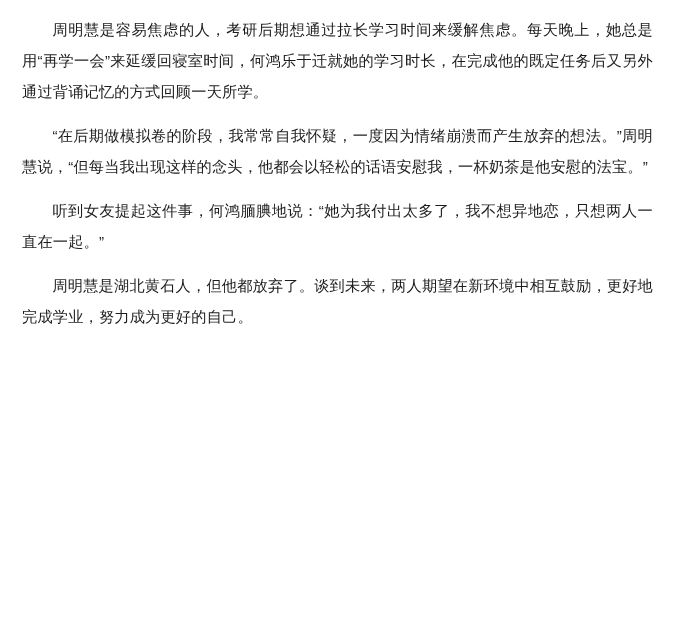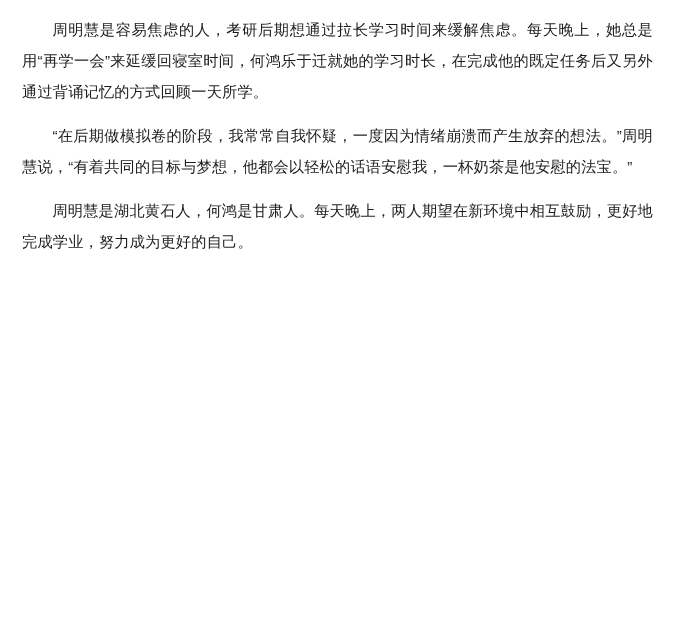--- a/index.html
+++ b/index.html
@@ -33,15 +33,16 @@
   }
   .para:last-child {
     margin-bottom: 0;
   }
 </style>
 </head>
 <body>
 
 <div class="page">
   <p class="para">周明慧是容易焦虑的人，考研后期想通过拉长学习时间来缓解焦虑。每天晚上，她总是用“再学一会”来延缓回寝室时间，何鸿乐于迁就她的学习时长，在完成他的既定任务后又另外通过背诵记忆的方式回顾一天所学。</p>
-  <p class="para">“在后期做模拟卷的阶段，我常常自我怀疑，一度因为情绪崩溃而产生放弃的想法。”周明慧说，“有着共同的目标与梦想，他都会以轻松的话语安慰我，一杯奶茶是他安慰的法宝。”</p>
-  <p class="para">周明慧是湖北黄石人，何鸿是甘肃人。每天晚上，两人期望在新环境中相互鼓励，更好地完成学业，努力成为更好的自己。</p>
+  <p class="para">“在后期做模拟卷的阶段，我常常自我怀疑，一度因为情绪崩溃而产生放弃的想法。”周明慧说，“但每当我出现这样的念头，他都会以轻松的话语安慰我，一杯奶茶是他安慰的法宝。”</p>
+  <p class="para">听到女友提起这件事，何鸿腼腆地说：“她为我付出太多了，我不想异地恋，只想两人一直在一起。”</p>
+  <p class="para">周明慧是湖北黄石人，但他都放弃了。谈到未来，两人期望在新环境中相互鼓励，更好地完成学业，努力成为更好的自己。</p>
 </div>
 
 </body></html>

